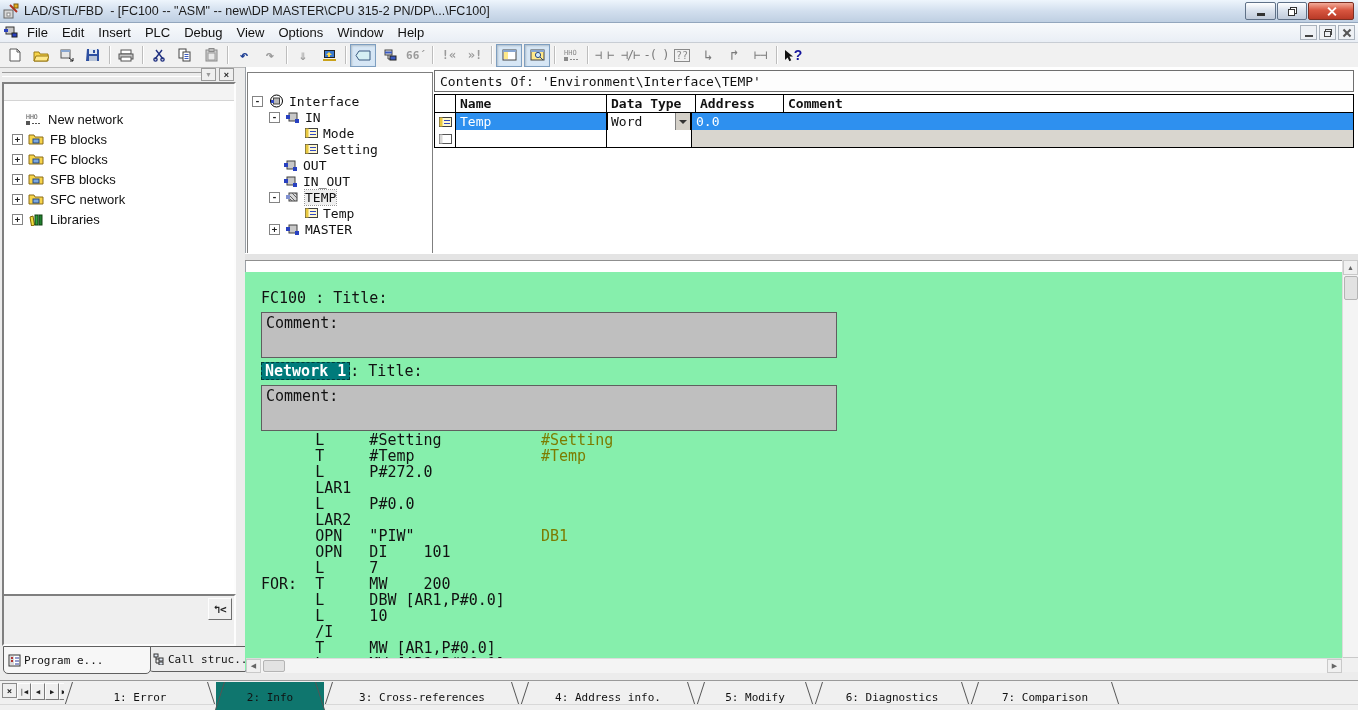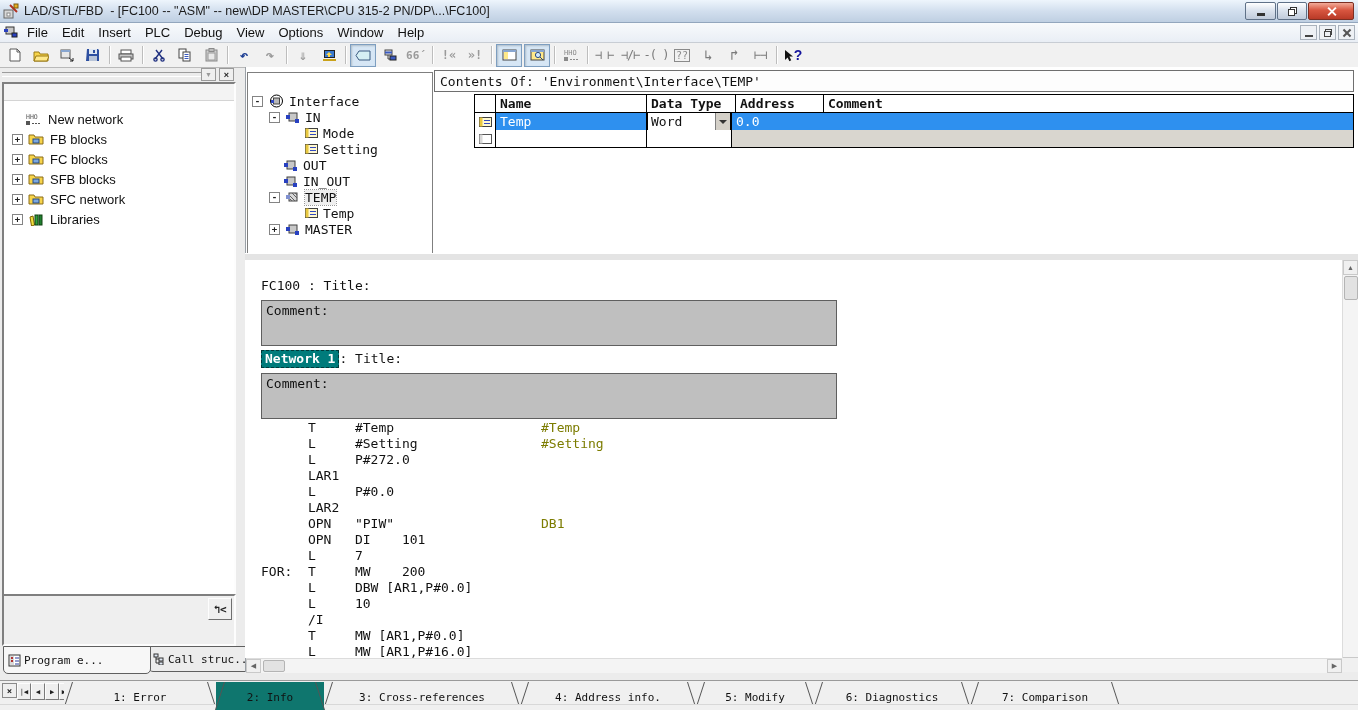--- a/index.html
+++ b/index.html
@@ -92,21 +92,21 @@
   .iface-box{position:absolute;left:247px;top:72px;width:184px;height:181px;background:#fff;
     border:1px solid #7f7f7f;overflow:hidden;font-family:"DejaVu Sans Mono",monospace;}
   .irows{padding-top:20px;}
   .irow{height:16px;display:flex;align-items:center;font-size:13px;white-space:pre;cursor:default;}
   .irow .ilbl{margin-left:5px;}
   .irow.sel .ilbl{background:#efefef;outline:1px dotted #9a9a9a;}
   .iicon{flex:none;display:flex;justify-content:center;margin-left:2px;}
 
   .contents-panel{position:absolute;left:434px;top:70px;width:920px;font-family:"DejaVu Sans Mono",monospace;font-size:13px;}
   .contents-title{height:20px;border:1px solid #6f6f6f;background:#fdfdfd;display:flex;align-items:center;padding-left:5px;white-space:pre;}
-  .decl-table{margin-top:2px;border:1px solid #000;background:#fff;margin-left:40px;}
+  .decl-table{margin-top:2px;border:1px solid #000;background:#fff;}
   .drow{display:flex;height:17px;align-items:stretch;}
   .drow.head{font-weight:bold;border-bottom:1px solid #000;}
   .dc{display:flex;align-items:center;padding-left:4px;overflow:hidden;white-space:pre;}
   .dc-icon{width:20px;flex:none;justify-content:center;padding-left:0;border-right:1px solid #000;}
   .dc-name{width:146px;flex:none;}
   .dc-type{width:84px;flex:none;}
   .dc-addr{width:83px;flex:none;}
   .dc-cmt{flex:1;}
   .drow.head .dc{border-right:1px solid #000;}
   .drow.head .dc-cmt{border-right:none;}
@@ -116,22 +116,22 @@
   .drow.r2 .dc-addr,.drow.r2 .dc-cmt{background:#d9d6cf;}
   .combo{display:flex;width:100%;height:100%;border:1px solid #000;background:#fff;align-items:center;}
   .combo .cval{flex:1;padding-left:3px;}
   .combo .carrow{width:14px;height:100%;background:#d4d0c8;border-left:1px solid #808080;
      display:flex;align-items:center;justify-content:center;}
   .tri-dn{width:0;height:0;border-left:4px solid transparent;border-right:4px solid transparent;border-top:4px solid #333;}
 
   .split-h{position:absolute;left:245px;top:253px;width:1113px;height:6px;background:#e4e4e4;
     border-top:1px solid #fff;border-bottom:1px solid #8f8f8f;}
 
-  .code-area{position:absolute;left:245px;top:260px;width:1097px;height:398px;background:#ffffff;overflow:hidden;
-    font-family:"DejaVu Sans Mono",monospace;font-size:13px;line-height:16px;}
+  .code-area{position:absolute;left:245px;top:272px;width:1097px;height:398px;background:#86efac;overflow:hidden;
+    font-family:"DejaVu Sans Mono",monospace;font-size:15px;line-height:16px;}
   .fc-title{position:absolute;left:16px;top:18px;white-space:pre;}
   .cmt-box{position:absolute;left:16px;width:566px;height:40px;background:#bfbfbf;border:1px solid #5f5f5f;padding:2px 4px;}
   .cbox1{top:40px;}
   .cbox2{top:113px;}
   .net-line{position:absolute;left:16px;top:90px;white-space:pre;display:flex;align-items:center;}
   .net-badge{background:#007b7b;color:#fff;font-weight:bold;border:1px dashed #00393九;border:1px dashed #003939;padding:0 3px;}
   .code-lines{position:absolute;left:0;top:160px;right:0;}
   .code-line{position:relative;height:16px;}
   .code-line .txt{position:absolute;left:16px;white-space:pre;}
   .code-line .cmt{position:absolute;left:296px;white-space:pre;color:#7c7c00;}
@@ -637,26 +637,26 @@
   <div class="code-area">
     <div class="fc-title">FC100 : Title:</div>
     <div class="cmt-box cbox1"><span>Comment:</span></div>
     <div class="net-line">
       <span class="net-badge">Network 1</span>
       <span>: Title:</span>
     </div>
     <div class="cmt-box cbox2"><span>Comment:</span></div>
     <div class="code-lines">
       <div class="code-line">
+          <span class="txt">      L     #Setting</span>
+          <span class="cmt">#Setting</span>
+        </div>
+      <div class="code-line">
           <span class="txt">      T     #Temp</span>
           <span class="cmt">#Temp</span>
-        </div>
-      <div class="code-line">
-          <span class="txt">      L     #Setting</span>
-          <span class="cmt">#Setting</span>
         </div>
       <div class="code-line">
           <span class="txt">      L     P#272.0</span>
           <span class="cmt"></span>
         </div>
       <div class="code-line">
           <span class="txt">      LAR1</span>
           <span class="cmt"></span>
         </div>
       <div class="code-line">

